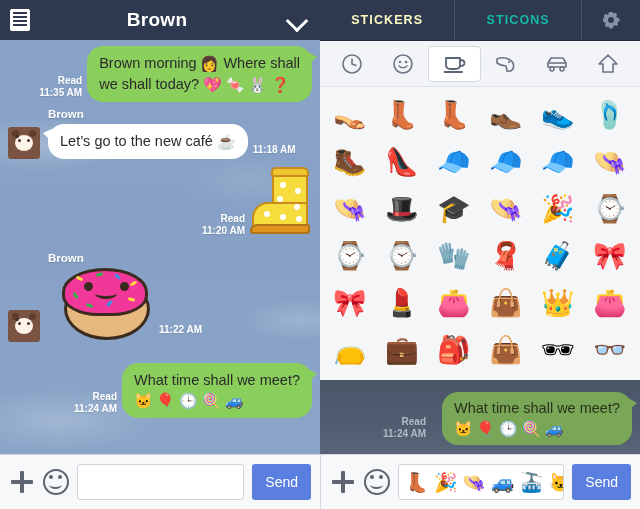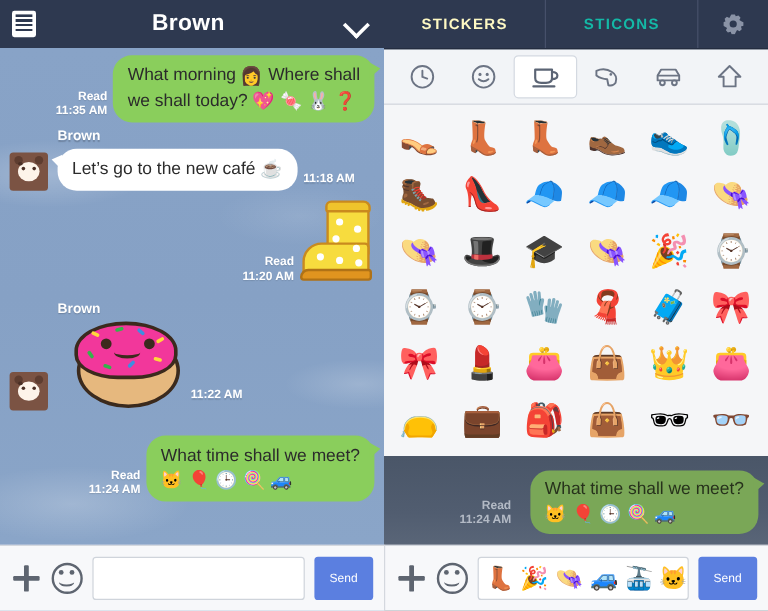--- a/index.html
+++ b/index.html
@@ -279,21 +279,21 @@
     font-size: 17px;
     letter-spacing: 1px;
     overflow: hidden;
     white-space: nowrap;
     color: #333;
   }
   .send-btn {
     flex: 0 0 auto;
     background: #5b7fe0;
     color: #ffffff;
-    font-size: 10px;
+    font-size: 14px;
     height: 36px;
     padding: 0 13px;
     border-radius: 3px;
     display: flex; align-items: center; justify-content: center;
   }
 
   
   #right-pane {
     position: absolute; left: 320px; top: 0;
     width: 320px; height: 509px;
@@ -434,21 +434,21 @@
     </div>
 
     <div class="chat-body">
 
       <div class="row out" style="top:6px;">
         <div class="meta">
           <div>Read</div>
           <div>11:35 AM</div>
         </div>
         <div class="bubble green">
-          <span>What morning</span>
+          <span>Brown morning</span>
           <span class="emo">👩</span>
           <span>Where shall</span><br>
           <span>we shall today?</span>
           <span class="emo">💖 🍬 🐰 ❓</span>
         </div>
       </div>
 
       <div class="sender-name" style="left:48px; top:68px;">Brown</div>
       <div class="row in" style="top:84px;">
         <div class="avatar">

